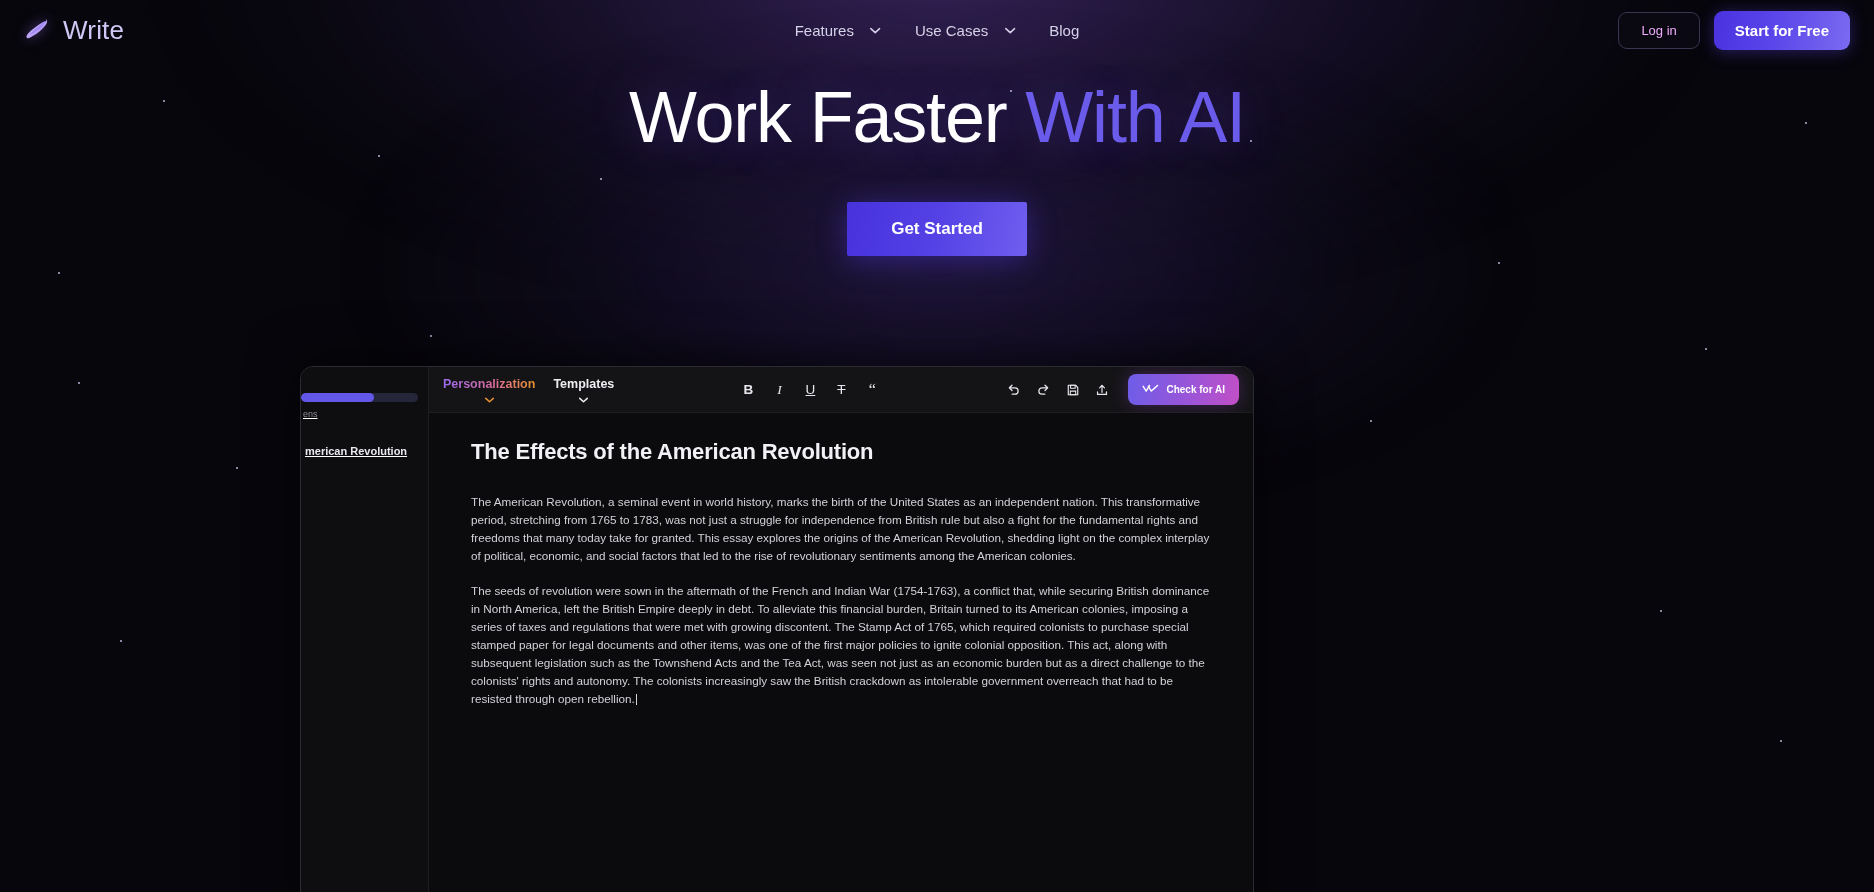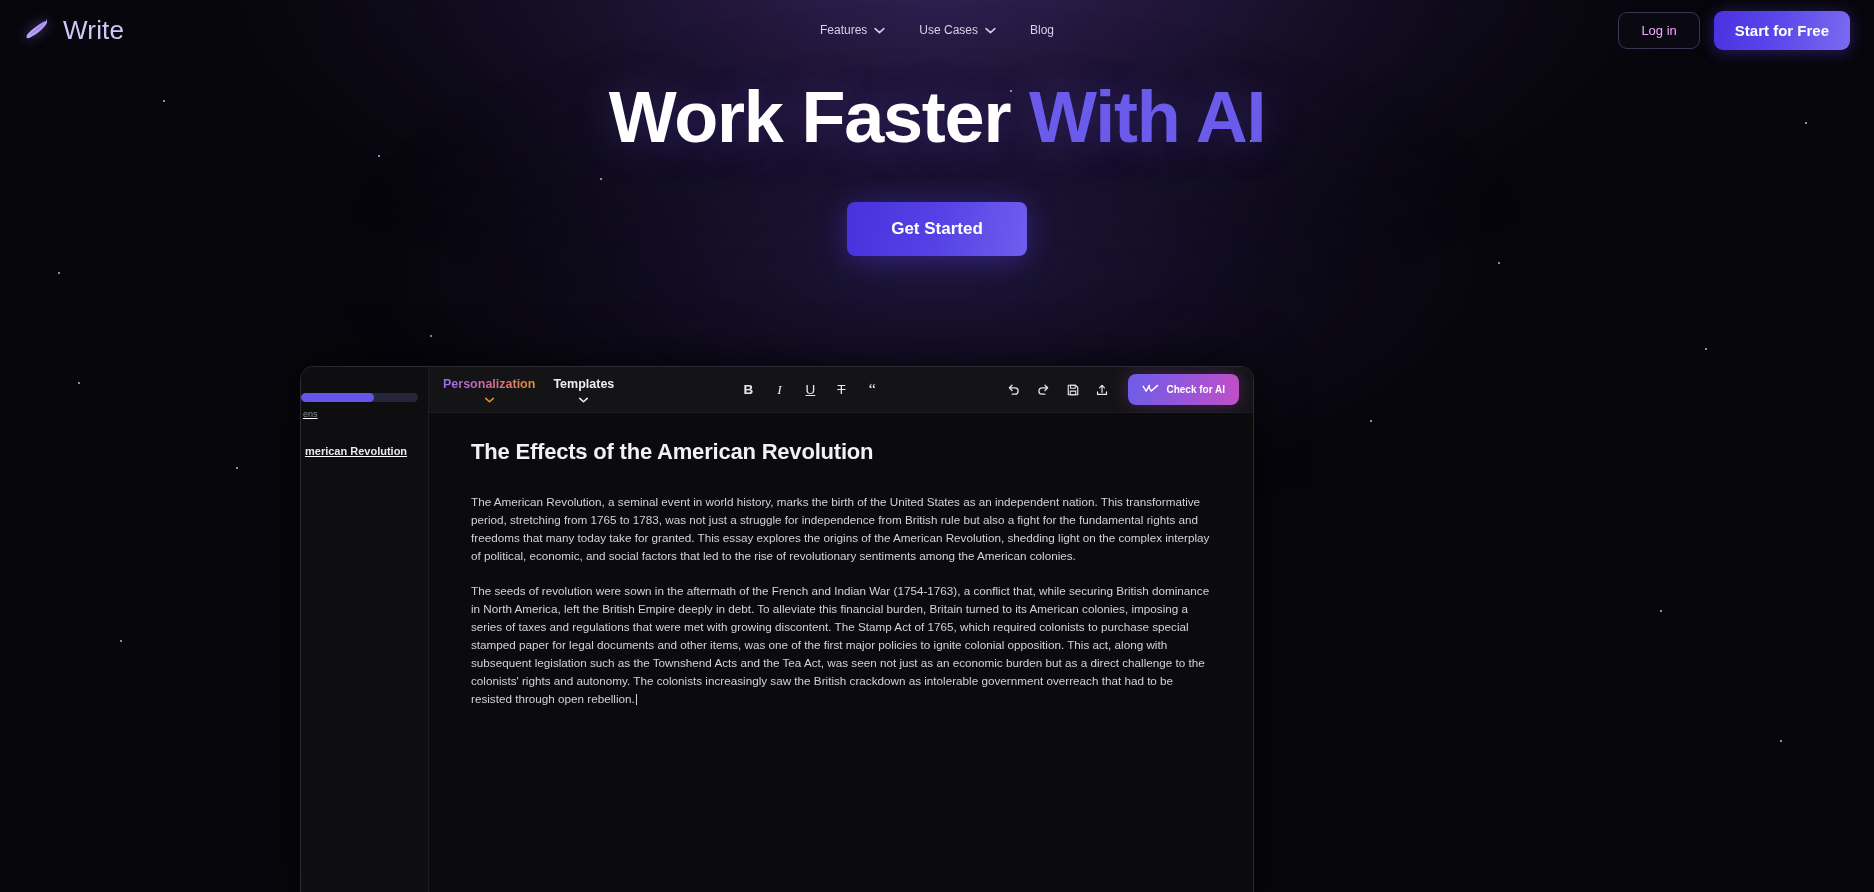--- a/index.html
+++ b/index.html
@@ -44,51 +44,51 @@
   }
   .brand{display:flex;align-items:center;gap:11px;cursor:pointer;}
   .brand-name{font-size:26px;font-weight:400;color:#cfc7f5;letter-spacing:.2px;}
   .shell-icon{width:28px;height:28px;display:block;filter:drop-shadow(0 0 6px rgba(150,115,240,.55));}
 
   nav{
     position:absolute;left:50%;transform:translateX(-50%);
     display:flex;align-items:center;gap:34px;
   }
   .nav-item{
-    display:flex;align-items:center;gap:7px;
-    font-size:12px;color:#d6d2e8;cursor:pointer;white-space:nowrap;
+    display:flex;align-items:center;gap:16px;
+    font-size:15px;color:#d6d2e8;cursor:pointer;white-space:nowrap;
   }
   .chev{width:11px;height:7px;display:block;}
 
   .header-right{margin-left:auto;display:flex;align-items:center;gap:14px;}
   .btn-login{
     border:1px solid #3a3550;background:rgba(12,10,22,.65);
     color:#f0abfc;font-size:13px;border-radius:9px;
     padding:10px 22px;cursor:pointer;font-family:inherit;
   }
   .btn-start{
     border:none;border-radius:9px;padding:11px 21px;
     font-size:15px;font-weight:700;color:#fff;cursor:pointer;font-family:inherit;
     background:linear-gradient(100deg,#4a32e0 0%,#5a46ea 45%,#7b6bf0 100%);
     box-shadow:0 2px 16px rgba(90,66,232,.40);
   }
 
   
   .hero{position:relative;z-index:4;text-align:center;padding-top:20px;}
   h1{
-    font-size:72px;line-height:1.05;font-weight:700;letter-spacing:-1.2px;
+    font-size:72px;line-height:1.05;font-weight:400;letter-spacing:-1.2px;
     text-shadow:0 2px 40px rgba(110,80,220,.35);
   }
   h1 .accent{color:#6a5bea;}
   .sub{
     margin-top:26px;font-size:21px;line-height:1.42;color:#c9c6d8;font-weight:400;
   }
   .cta-wrap{margin-top:46px;}
   .btn-cta{
-    border:none;border-radius:8px;padding:17px 44px;
+    border:none;border-radius:2px;padding:17px 44px;
     font-size:17px;font-weight:700;color:#fff;cursor:pointer;font-family:inherit;
     background:linear-gradient(100deg,#4732dc 0%,#5442e6 50%,#6f5eee 100%);
     box-shadow:0 4px 30px rgba(80,58,225,.45);
   }
 
   
   .app-shell{
     position:absolute;z-index:6;left:300px;top:366px;
     width:954px;height:560px;
     background:#0b0b0d;

